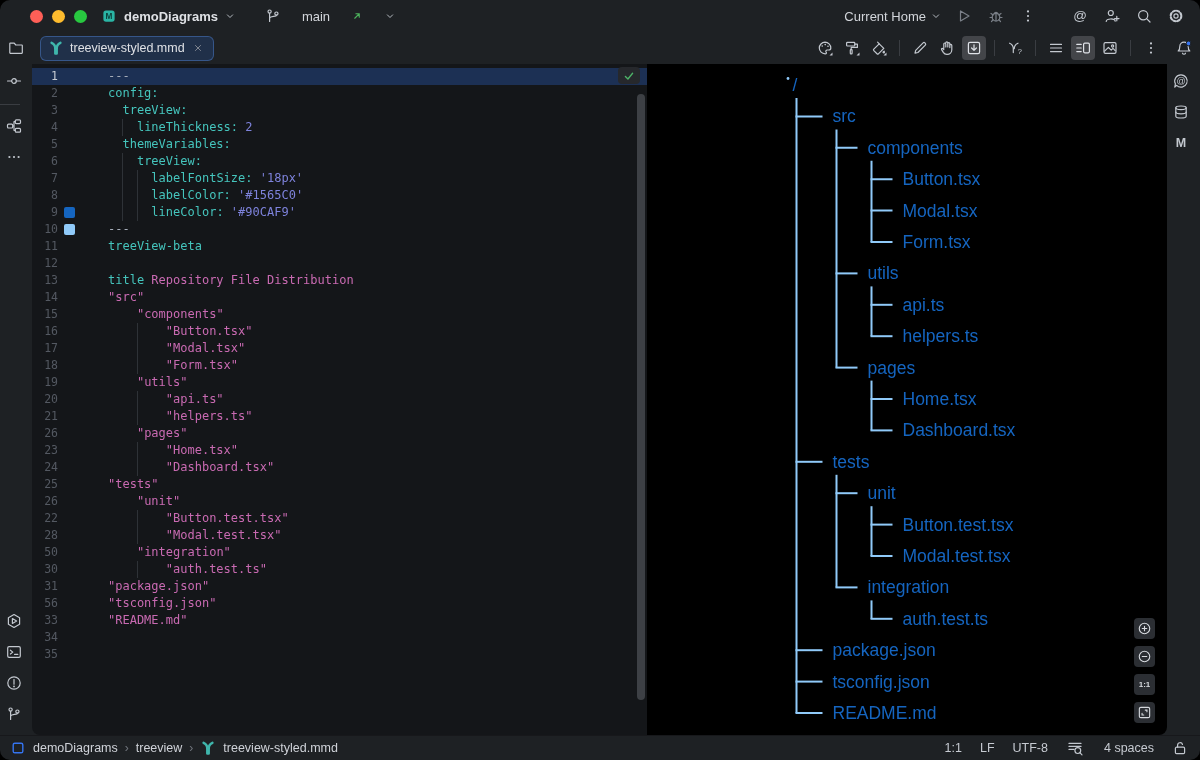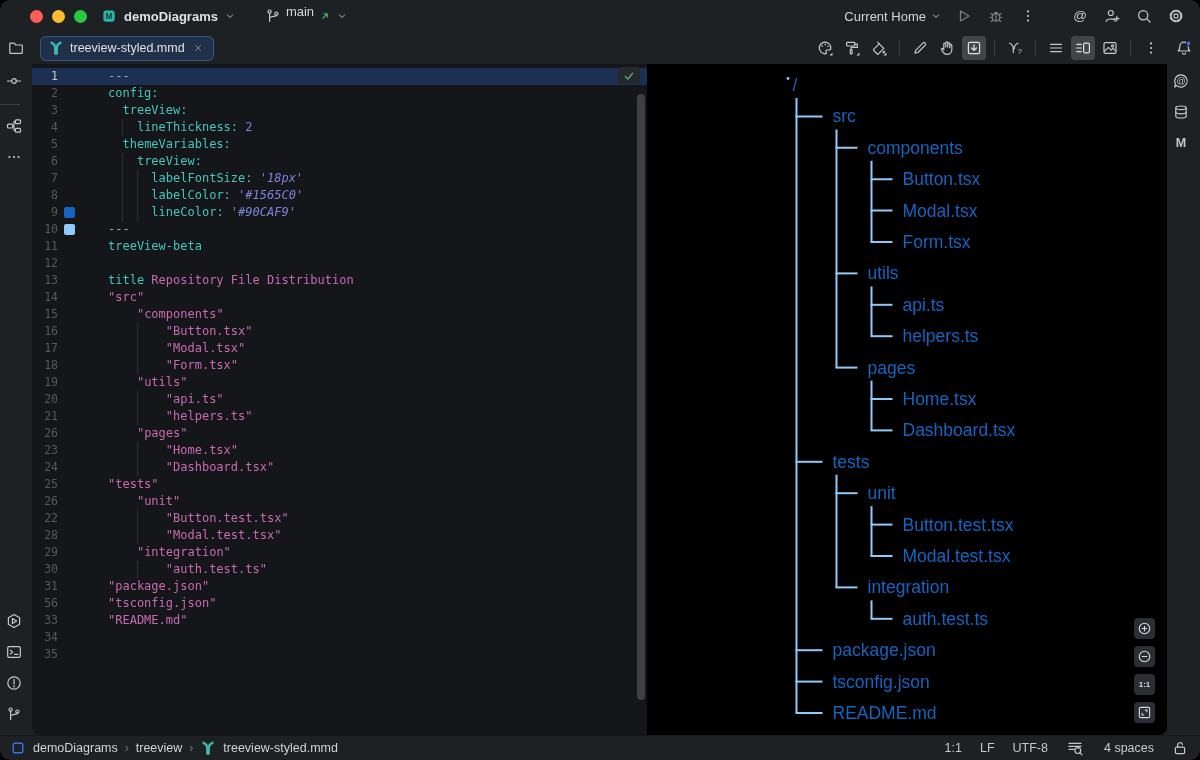--- a/index.html
+++ b/index.html
@@ -16,21 +16,21 @@
   .icon.small svg { width:12px; height:12px; }
   .icon.on { background:#434549; color:#dfe2e7; }
   .vsep { width:1px; height:16px; background:#3a3d42; margin:0 5px; flex:0 0 auto; }
 
   
   #titlebar { height:32px; display:flex; align-items:center; flex:0 0 auto; padding-right:12px; }
   .traffic { display:flex; gap:9px; padding-left:30px; }
   .tl { width:13px; height:13px; border-radius:50%; }
   .project-widget { display:flex; align-items:center; gap:6px; margin-left:9px; padding:3px 4px; border-radius:5px; }
   .project-name { font-weight:bold; color:#dfe1e5; }
-  .branch-widget { display:flex; gap:4px; margin-left:20px; padding:3px 4px; border-radius:5px; color:#d2d5da; }
+  .branch-widget { display:flex; align-items:center; gap:20px; margin-left:20px; padding:3px 4px; border-radius:5px; color:#d2d5da; }
   .spacer { flex:1; }
   .run-config { display:flex; align-items:center; gap:4px; color:#d2d5da; margin-right:10px; }
   #titlebar .iconrow { display:flex; align-items:center; gap:8px; }
   .gap28 { width:28px; }
   [data-name="run-icon"], [data-name="debug-icon"] { color:#7b8088; }
 
   
   #tabbar { height:32px; display:flex; align-items:center; flex:0 0 auto; }
   .stripe-cell-l { width:32px; display:flex; justify-content:center; flex:0 0 auto; }
   .stripe-cell-r { width:33px; display:flex; justify-content:center; flex:0 0 auto; position:relative; }
@@ -55,21 +55,21 @@
   #gutter { width:46px; flex:0 0 auto; }
   .gl { height:17px; display:flex; align-items:center; }
   .gl .num { width:26px; text-align:right; color:#545962; font-size:11.5px; }
   .gl .sw { width:11px; height:11px; border-radius:2px; margin-left:6px; }
   .gl.cur { background:#1c3054; }
   .gl.cur .num { color:#c6cbd3; }
   #code-area { flex:1; overflow:hidden; position:relative; }
   .cl { height:17px; white-space:pre; position:relative; padding-left:30px; color:#bcc0c7; }
   .cl.cur { background:#1c3054; }
   .guide { position:absolute; top:0; bottom:0; width:1px; background:#2e3237; margin-left:30px; }
-  .t-key { color:var(--key); } .t-num { color:var(--val); } .t-str { color:var(--val);font-style:italic; }
+  .t-key { color:var(--key); } .t-num { color:var(--val); } .t-str { color:var(--val); }
   .t-str2 { color:var(--str); } .t-pln { color:var(--pln); }
   #check-chip { position:absolute; top:3px; right:7px; width:22px; height:17px; background:#26282c;
                 border-radius:4px; display:flex; align-items:center; justify-content:center; }
   #check-chip svg { width:12px; height:12px; fill:none; stroke-linecap:round; stroke-linejoin:round; }
   #scroll-thumb { position:absolute; right:2px; top:30px; width:8px; height:606px; background:#3d4045; border-radius:4px; }
 
   
   #preview { flex:1; background:#000; position:relative; min-width:0; }
   #tree-svg { position:absolute; inset:0; width:100%; height:100%; }
   #tree-svg line { stroke:var(--tree-line); stroke-width:2; }
@@ -433,21 +433,21 @@
             <div class="gl" data-name="gutter-line-26">
               <span class="num">26</span>
             </div>
             <div class="gl" data-name="gutter-line-27">
               <span class="num">22</span>
             </div>
             <div class="gl" data-name="gutter-line-28">
               <span class="num">28</span>
             </div>
             <div class="gl" data-name="gutter-line-29">
-              <span class="num">29</span>
+              <span class="num">50</span>
             </div>
             <div class="gl" data-name="gutter-line-30">
               <span class="num">30</span>
             </div>
             <div class="gl" data-name="gutter-line-31">
               <span class="num">31</span>
             </div>
             <div class="gl" data-name="gutter-line-32">
               <span class="num">56</span>
             </div>

